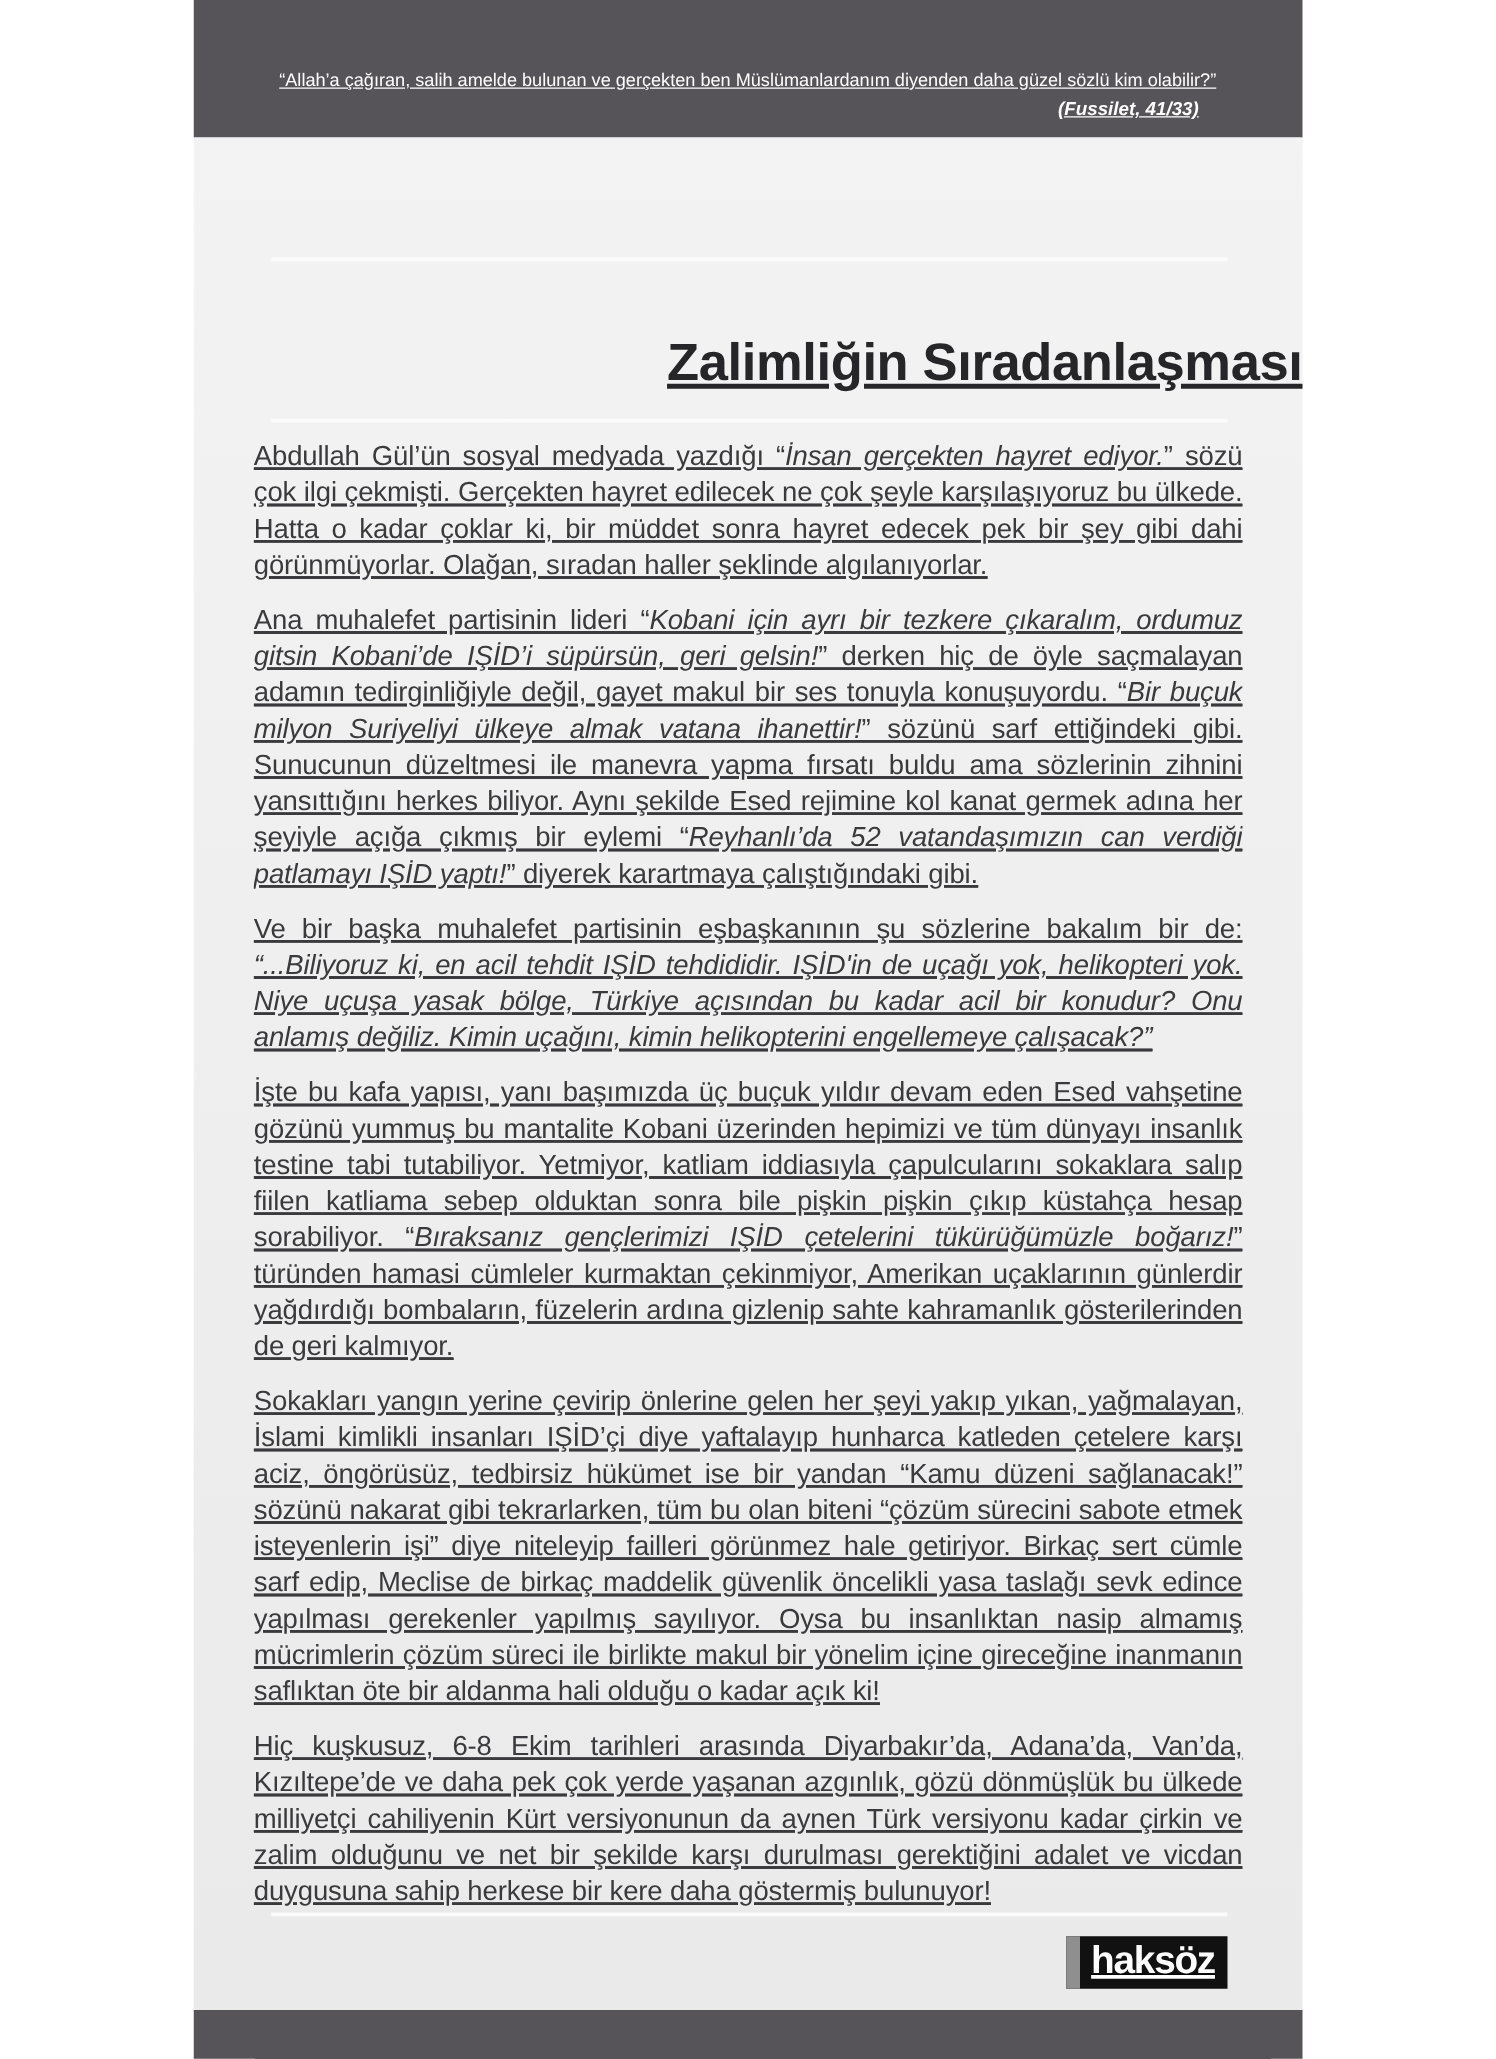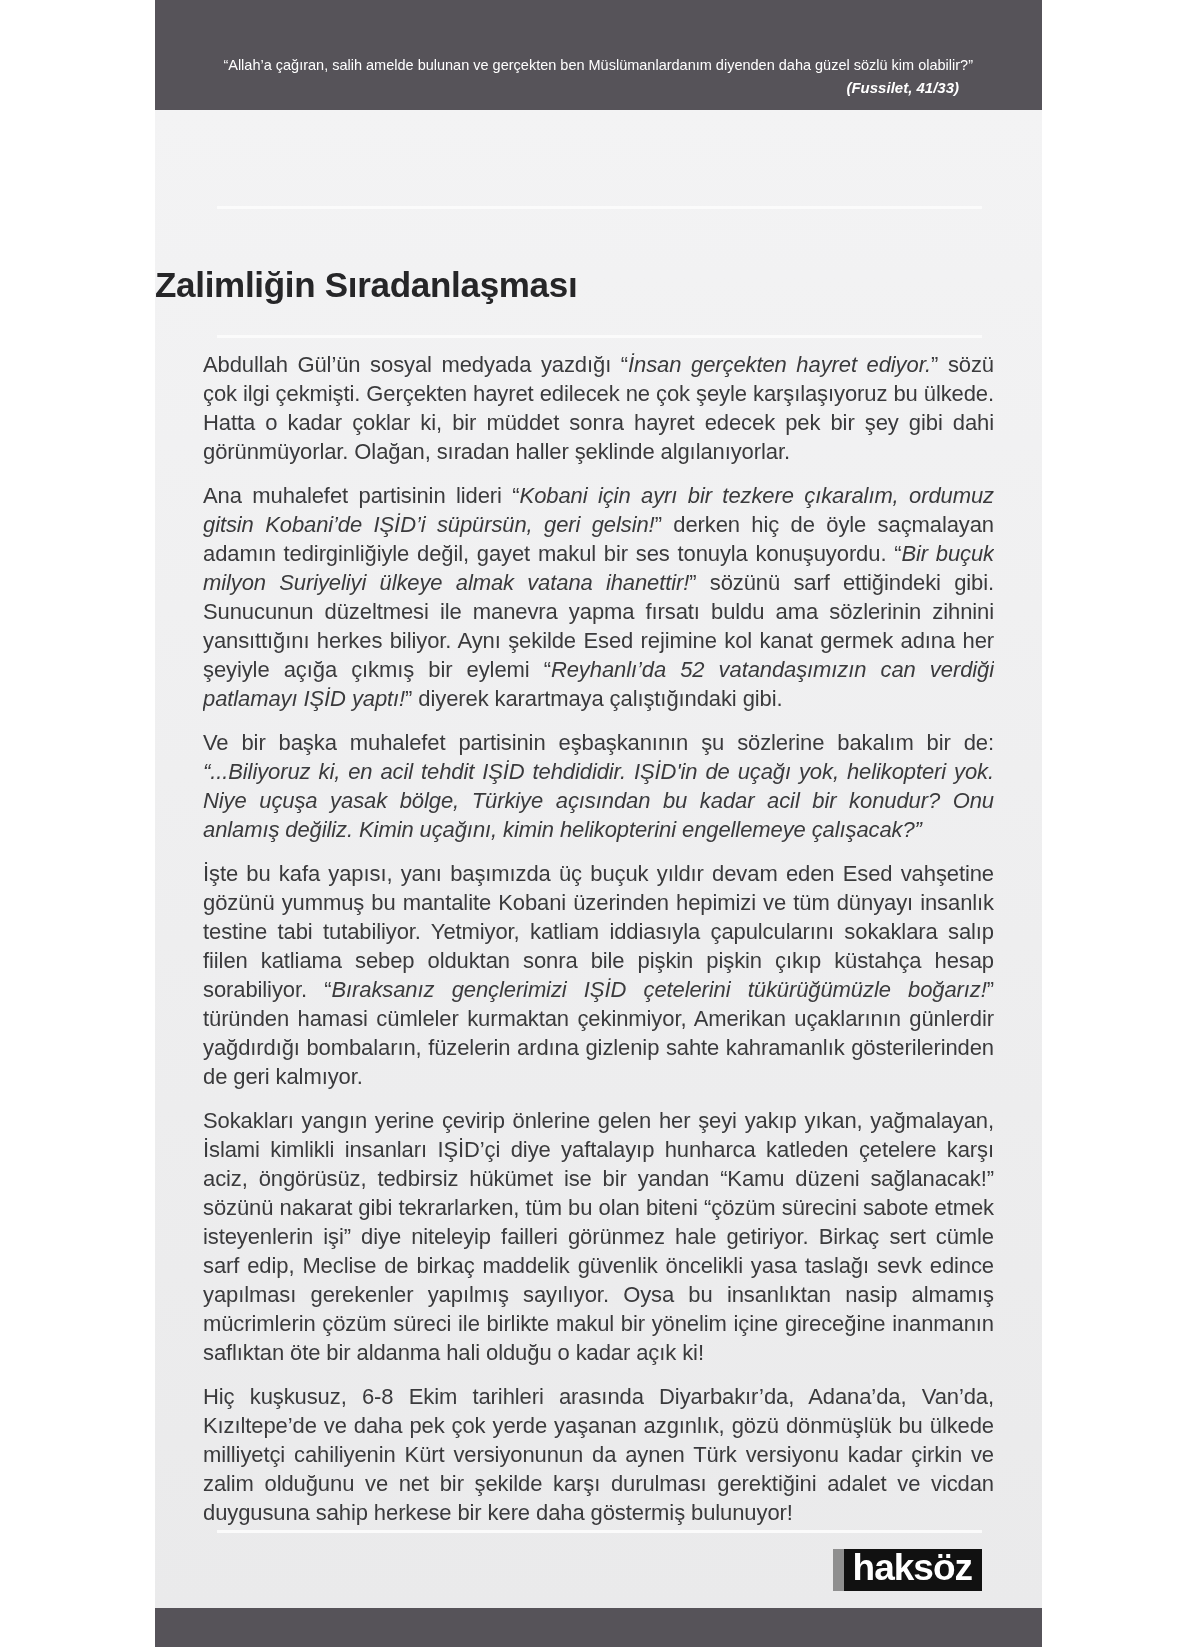--- a/index.html
+++ b/index.html
@@ -6,21 +6,21 @@
     --band:#565359;
     --page-bg-top:#f3f3f4;
     --page-bg-bottom:#eaeaeb;
     --body-text:#3a3a3c;
     --title-text:#262628;
     --rule:#fbfbfb;
     --logo-bg:#111111;
     --logo-strip:#8f8f8f;
     --logo-text:#ffffff;
   }
-  *{box-sizing:border-box;}
+  *{box-sizing:border-box;text-decoration:underline;}
   html,body{margin:0;padding:0;}
   body{
     width:1197px;height:1647px;
     background:#ffffff;
     position:relative;
     overflow:hidden;
     font-family:"Liberation Sans","DejaVu Sans",sans-serif;
   }
   .column{
     position:absolute;left:155px;top:0;
@@ -51,22 +51,22 @@
   }
   .rule{
     position:absolute;left:62px;right:60px;height:3px;
     background:var(--rule);
   }
   .rule-top{top:96px;}
   .rule-mid{top:225px;}
   .rule-bottom{top:1420px;}
   .article-title{
     position:absolute;top:130px;left:0;right:0;
-    text-align:left;
-    font-size:35px;line-height:43px;font-weight:bold;
+    text-align:right;
+    font-size:42px;line-height:43px;font-weight:bold;
     letter-spacing:-0.3px;
     color:var(--title-text);
   }
   .article-body{
     position:absolute;top:240px;left:48px;
     width:791px;height:1178px;
     overflow:hidden;
     font-size:22px;line-height:29px;
     letter-spacing:-0.1px;
     text-align:justify;
@@ -76,21 +76,21 @@
   .article-body .it{font-style:italic;}
   
   .logo-box{
     position:absolute;top:1439px;right:60px;
     background:var(--logo-bg);
     border-left:11px solid var(--logo-strip);
     padding:2px 10px 6px 9px;
   }
   .logo-text{
     color:var(--logo-text);
-    font-size:37px;line-height:34px;
+    font-size:31px;line-height:34px;
     font-weight:bold;letter-spacing:-1px;
   }
   
   .band-bottom{
     position:absolute;top:1608px;left:0;
     width:887px;height:39px;
     background:var(--band);
   }
 </style>
 </head>

